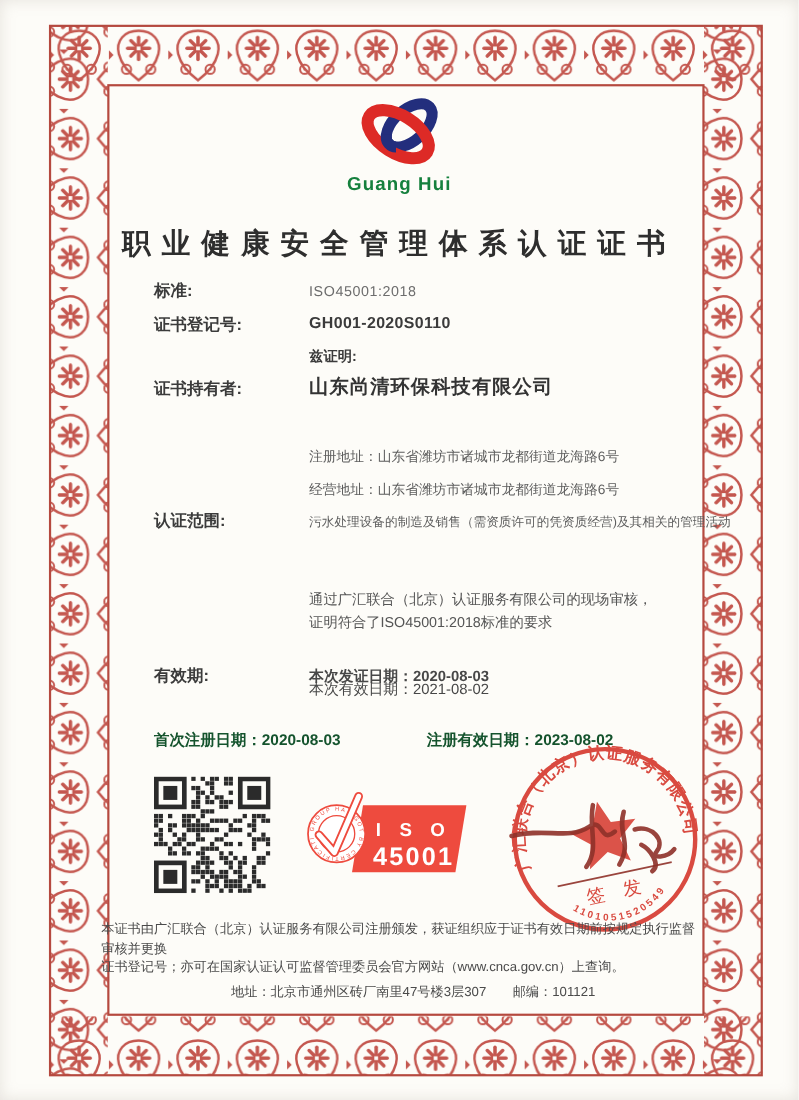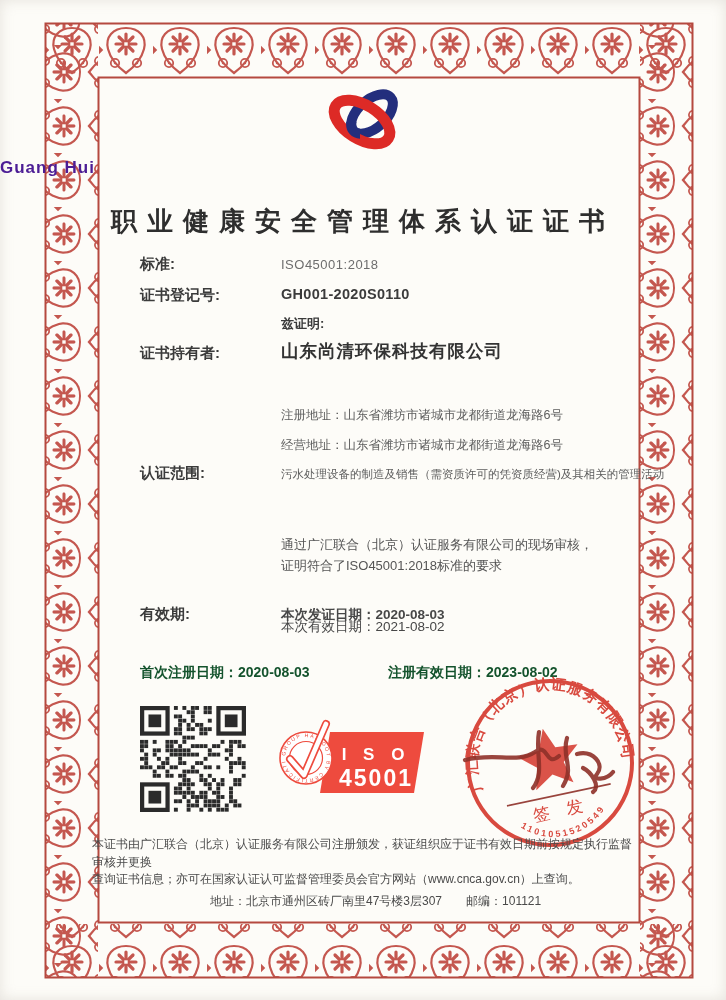--- a/index.html
+++ b/index.html
@@ -2,22 +2,22 @@
 <html><head>
 <meta charset="utf-8">
 <style>
   html,body{margin:0;padding:0;}
   .page{
     position:relative;width:726px;height:1000px;background:#fdfcf8;
     font-family:"Liberation Sans","DejaVu Sans",sans-serif;overflow:hidden;
     box-shadow:inset 0 0 14px rgba(160,150,140,.25);
   }
   .abs{position:absolute;}
-  .logo-text{left:0;top:158px;width:726px;text-align:left;
-    color:#4c1d95;font-weight:bold;font-size:17px;letter-spacing:1px;}
+  .logo-text{left:0;top:158px;width:726px;text-align:center;
+    color:#15803d;font-weight:bold;font-size:17px;letter-spacing:1px;}
   .cert-title{left:0;top:190px;width:726px;text-align:center;color:#2e2e2e;
     font-size:26px;font-weight:bold;letter-spacing:10px;white-space:nowrap;margin-top:14px;}
   .lbl{color:#3b3b3b;font-weight:bold;font-size:15px;white-space:nowrap;}
   .val{color:#555;font-size:13px;white-space:nowrap;}
   .val-dim{color:#6d6d6d;font-size:13px;letter-spacing:.5px;}
   .val-bold{color:#3b3b3b;font-weight:bold;font-size:14.5px;letter-spacing:.3px;}
   .holder{color:#333;font-weight:bold;font-size:17.5px;letter-spacing:1px;}
   .small{color:#5d5d5d;font-size:12.5px;}
   .date-line{color:#474747;font-size:13.5px;font-weight:bold;}
   .reg-line{color:#14532d;font-size:14px;font-weight:bold;}
@@ -359,17 +359,17 @@
       <path d="M10,92 C40,84 62,96 80,84 C94,74 90,100 104,88"></path>
       <path d="M84,64 C80,86 90,104 78,120"></path>
       <path d="M112,70 C106,90 120,98 108,118"></path>
       <path d="M122,86 C138,82 150,96 142,106 C136,113 152,112 158,104"></path>
       <path d="M128,100 C136,104 146,118 138,124"></path>
     </g>
   </svg>
 
   <div class="abs footer-par" style="left:92px;top:836px">
     <div>本证书由广汇联合（北京）认证服务有限公司注册颁发，获证组织应于证书有效日期前按规定执行监督审核并更换</div>
-    <div>查询证书信息；亦可在国家认证认可监督管理委员会官方网站（www.cnca.gov.cn）上查询。</div>
+    <div>证书登记号；亦可在国家认证认可监督管理委员会官方网站（www.cnca.gov.cn）上查询。</div>
   </div>
   <div class="abs footer-addr" style="left:210px;top:893px">地址：北京市通州区砖厂南里47号楼3层307　　邮编：101121</div>
 
 </div>
 
 </body></html>

